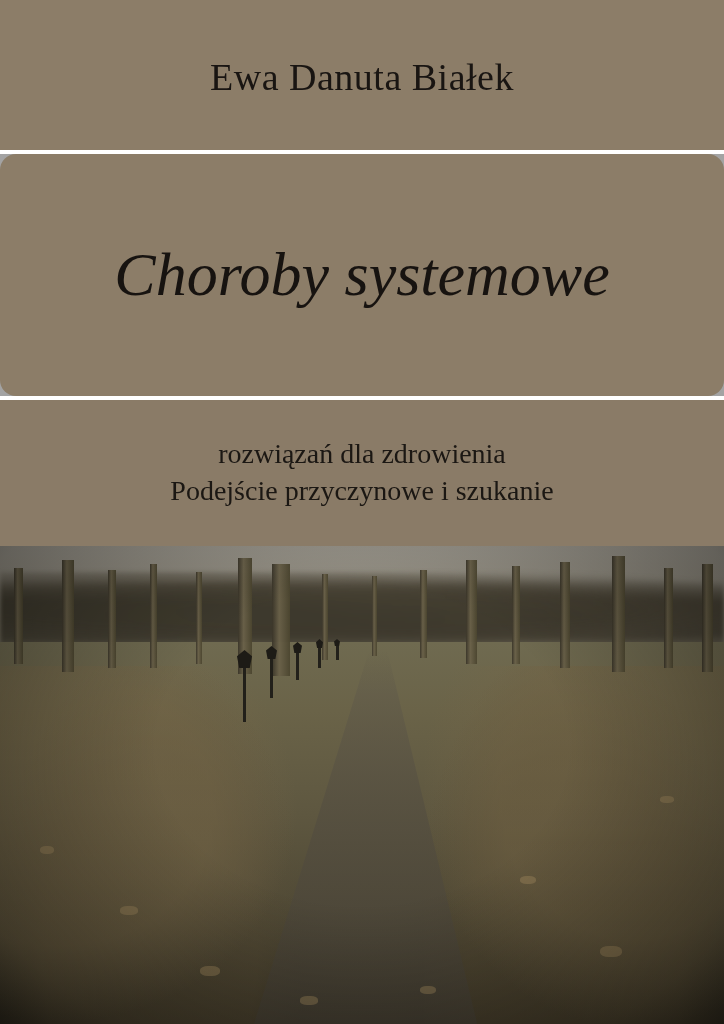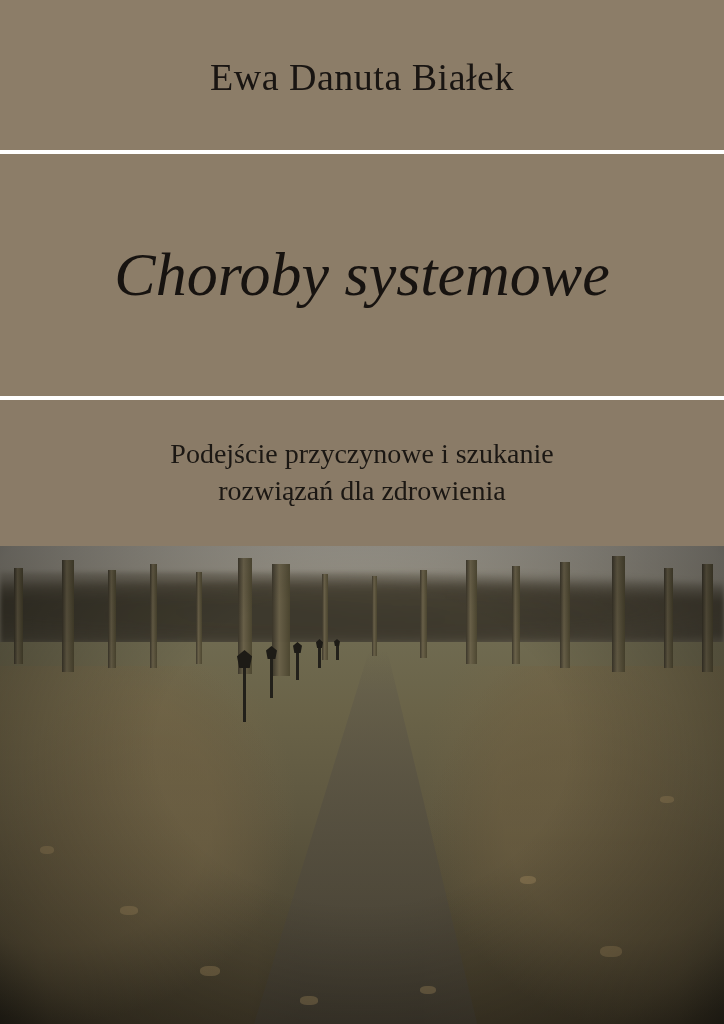--- a/index.html
+++ b/index.html
@@ -55,20 +55,21 @@
     position: absolute;
     left: 0;
     top: 154px;
     width: 724px;
     height: 242px;
     background: #8c7d68;
     display: flex;
     flex-direction: column;
     align-items: center;
     justify-content: center;
+    border-radius: 16px;
   }
   .title-line {
     font-family: "Liberation Serif", serif;
     font-style: italic;
     font-size: 62px;
     line-height: 1.12;
     color: #171310;
     text-align: center;
     white-space: nowrap;
   }
@@ -211,22 +212,22 @@
 
   <div class="divider divider-1"></div>
 
   <div class="band-title">
     <div class="title-line">Choroby systemowe</div>
   </div>
 
   <div class="divider divider-2"></div>
 
   <div class="band-subtitle">
+    <div class="subtitle-line">rozwiązań dla zdrowienia</div>
     <div class="subtitle-line">Podejście przyczynowe i szukanie</div>
-    <div class="subtitle-line">rozwiązań dla zdrowienia</div>
   </div>
 
   <div class="photo">
     <div class="ph-sky"></div>
     <div class="ph-treeline"></div>
     <div class="ph-ground"></div>
     <div class="ph-ground-left"></div>
     <div class="ph-ground-right"></div>
     <div class="ph-path-shape"></div>
 

